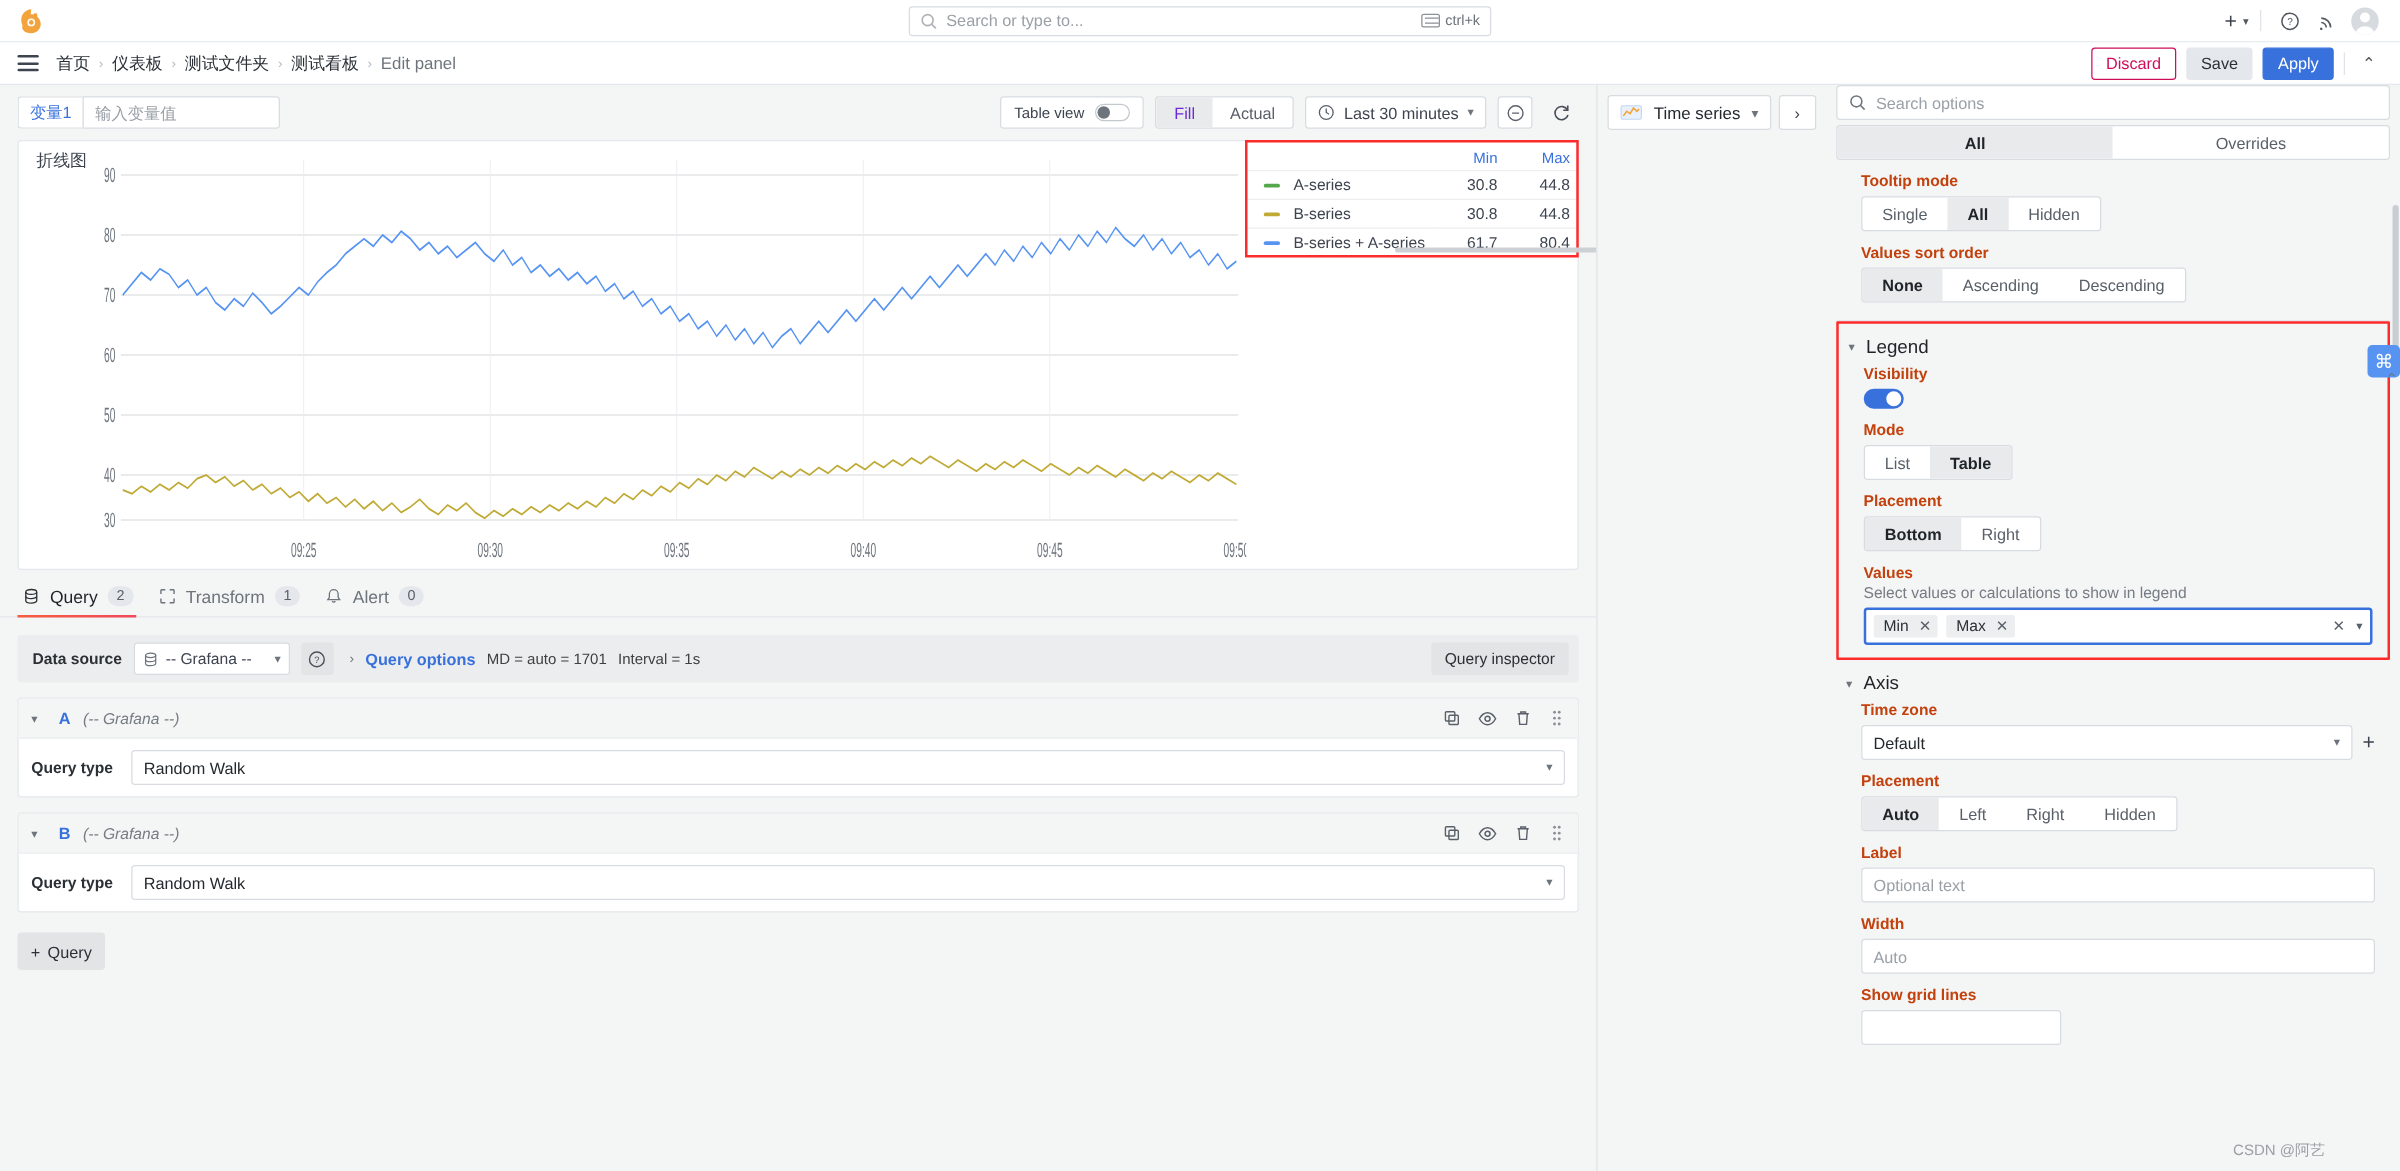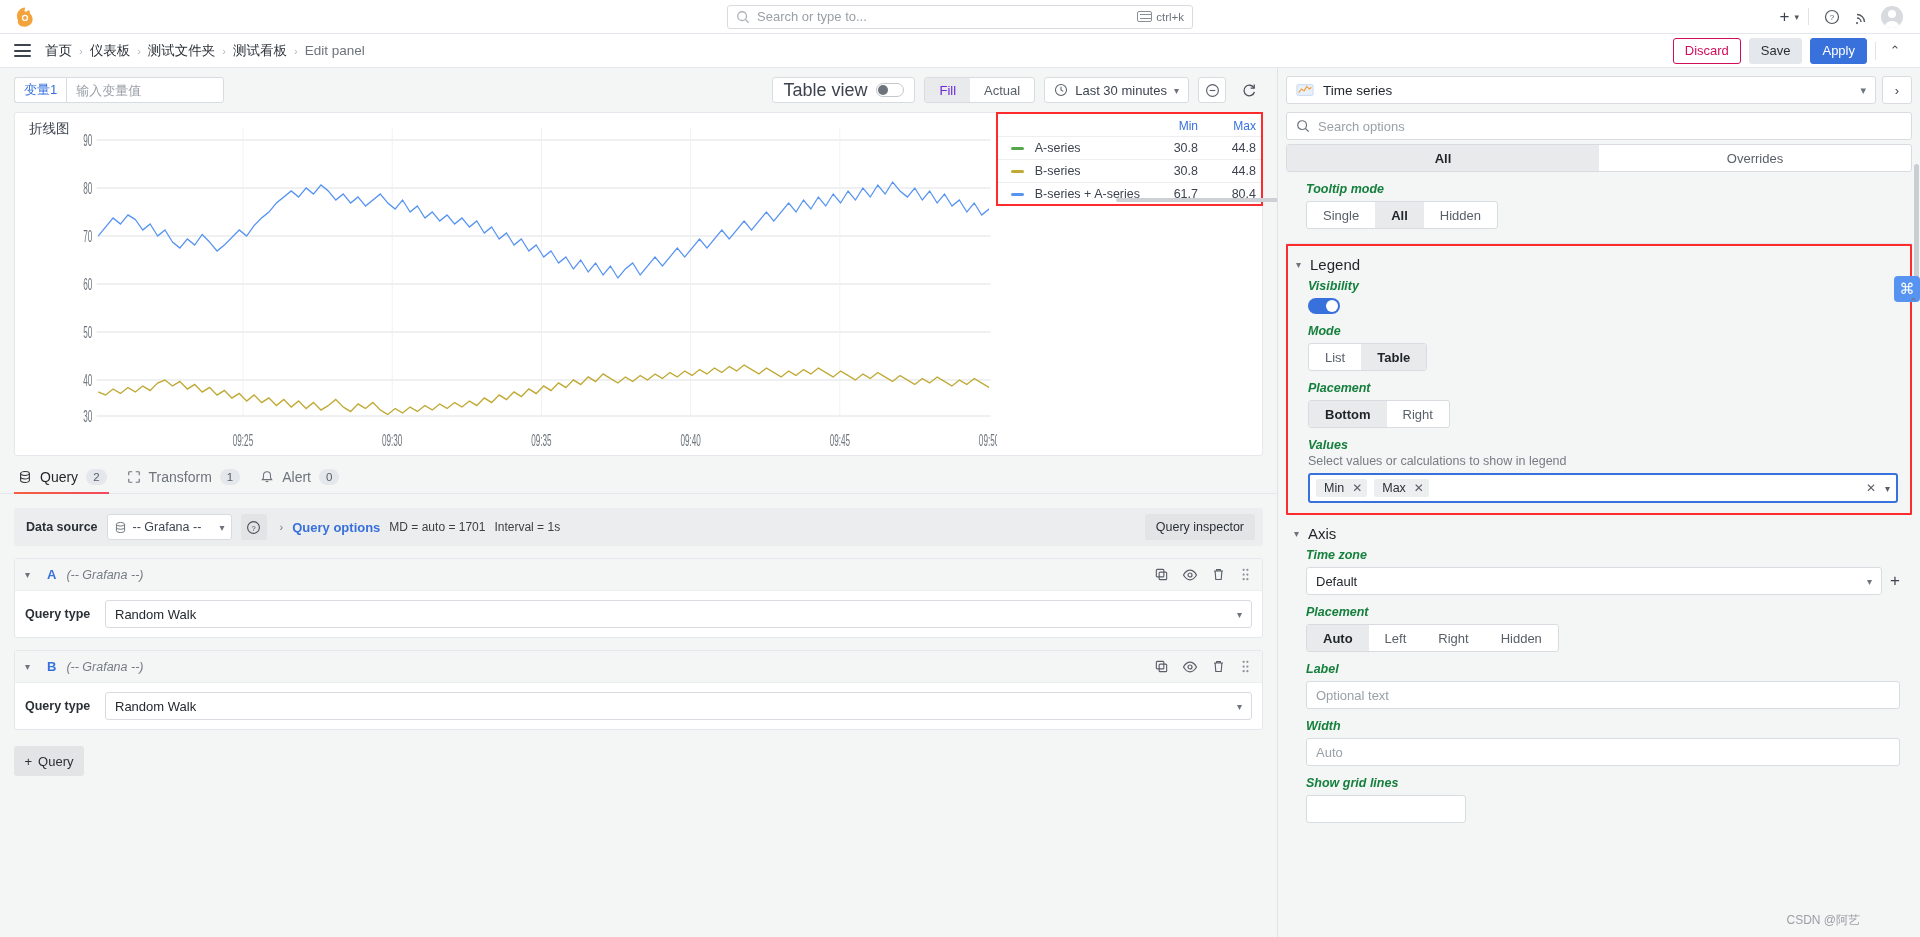--- a/index.html
+++ b/index.html
@@ -84,21 +84,21 @@
   .btn-save { color: #2b3036; background: #e4e7eb; border-color: #e4e7eb; font-weight: 500;}
   .btn-apply { color: #fff; background: #3871dc; border-color: #3871dc; font-weight: 500;}
   .vline { width: 1px; height: 18px; background: #dfe2e6; }
   .collapse-caret { width: 22px; height: 24px; display:flex; align-items:center; justify-content:center; cursor:pointer; color:#53585f; }
 
   
   .workspace { display: flex; height: calc(937px - 68px); }
   .left-pane { width: 1277px; display: flex; flex-direction: column; background: #f4f5f5; }
   .right-pane {
     width: 643px; background: #f4f5f5;
-    border-left: 1px solid #dfe2e6; display: flex; flex-direction: column;
+    border-left: 1px solid #dfe2e6; display: flex; 
     position: relative; overflow: hidden;
   }
 
   
   .subbar {
     height: 44px; display: flex; align-items: center; padding: 0 14px;
     background: #f4f5f5; gap: 10px;
   }
   .var-label {
     color: #3871dc; font-size: 13px; padding: 0 9px; height: 26px;
@@ -109,21 +109,21 @@
     width: 158px; height: 26px; border: 1px solid #d8dce1; border-radius: 0 3px 3px 0;
     padding: 0 9px; font-size: 13px; background: #fff; color: #24292e;
     font-family: inherit;
   }
   .var-input::placeholder { color: #9aa0a6; }
   .subbar-right { margin-left: auto; display: flex; align-items: center; gap: 9px; }
   .tableview-box {
     height: 26px; border: 1px solid #d8dce1; border-radius: 3px; background: #fff;
     display: flex; align-items: center; gap: 9px; padding: 0 10px; cursor: pointer;
   }
-  .tableview-box span { font-size: 18px; color: #3d4450; }
+  .tableview-box span { font-size: 12px; color: #3d4450; }
   .switch {
     width: 28px; height: 14px; border-radius: 8px; border: 1px solid #c3c8cd;
     background: #fff; position: relative;
   }
   .switch i {
     position: absolute; left: 1px; top: 1px; width: 10px; height: 10px;
     border-radius: 50%; background: #6d747c;
   }
   .seg {
     height: 26px; border: 1px solid #d8dce1; border-radius: 3px; background: #fff;
@@ -275,21 +275,21 @@
     margin-top: 4px; height: 28px; border: 1px solid #d8dce1; border-radius: 3px;
     display: flex; background: #fff; overflow: hidden;
   }
   .tab2 button {
     flex: 1; border: none; background: transparent; font-family: inherit;
     font-size: 13px; cursor: pointer; color: #5a6069;
   }
   .tab2 button.active { background: #e8eaec; color: #1f2428; font-weight: 600;}
   .opt-group { padding: 10px 0 4px 0; }
   .opt-field { padding: 0 0 10px 20px; }
-  .opt-label { font-size: 12.5px; color: #15803d; font-weight: 600; margin-bottom: 5px; font-style: italic;}
+  .opt-label { font-size: 12.5px; color: #c2410c; font-weight: 600; margin-bottom: 5px;}
   .opt-desc { font-size: 12.5px; color: #767c84; margin: -3px 0 5px 0; }
   .seg-sm {
     height: 28px; border: 1px solid #d8dce1; border-radius: 3px; background: #fff;
     display: inline-flex; overflow: hidden;
   }
   .seg-sm button {
     border: none; background: transparent; font-family: inherit; font-size: 13px;
     padding: 0 16px; cursor: pointer; color: #5a6069; height: 100%;
   }
   .seg-sm button.active { background: #e8eaec; color: #1f2428; font-weight: 600;}
@@ -717,20 +717,28 @@
 
       <div class="opt-group">
         <div class="opt-field">
           <div class="opt-label">Tooltip mode</div>
           <div class="seg-sm">
             <button>Single</button>
             <button class="active">All</button>
             <button>Hidden</button>
           </div>
         </div>
+        <div class="opt-field">
+          <div class="opt-label">Values sort order</div>
+          <div class="seg-sm">
+            <button class="active">None</button>
+            <button>Ascending</button>
+            <button>Descending</button>
+          </div>
+        </div>
       </div>
 
       <div class="sec-divider"></div>
 
       <div class="legend-hl">
         <div class="section-head">
           <span class="sc">▾</span>
           <span>Legend</span>
         </div>
         <div class="opt-field">

